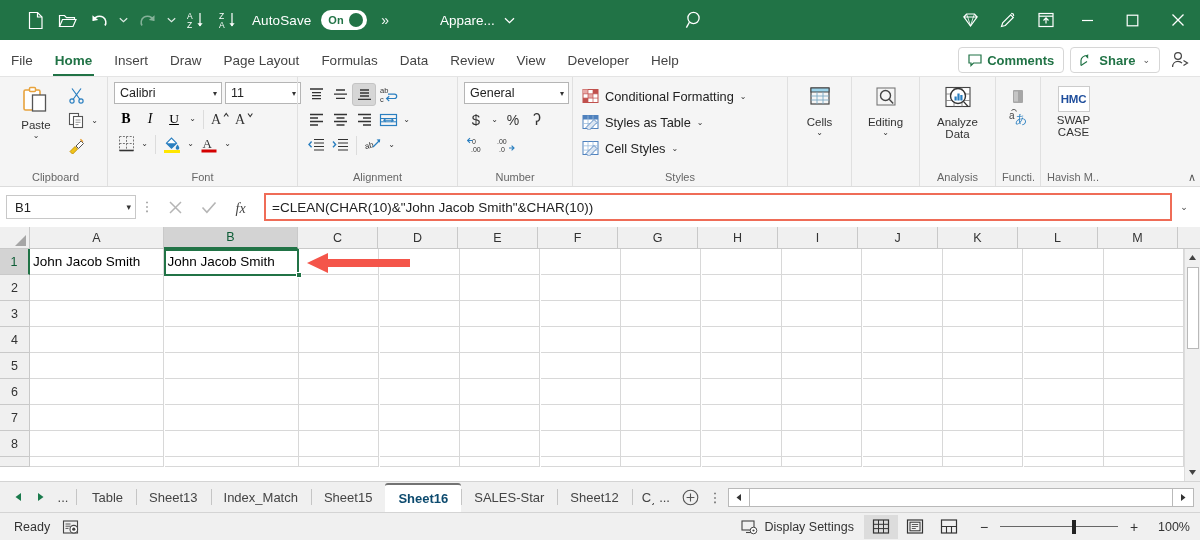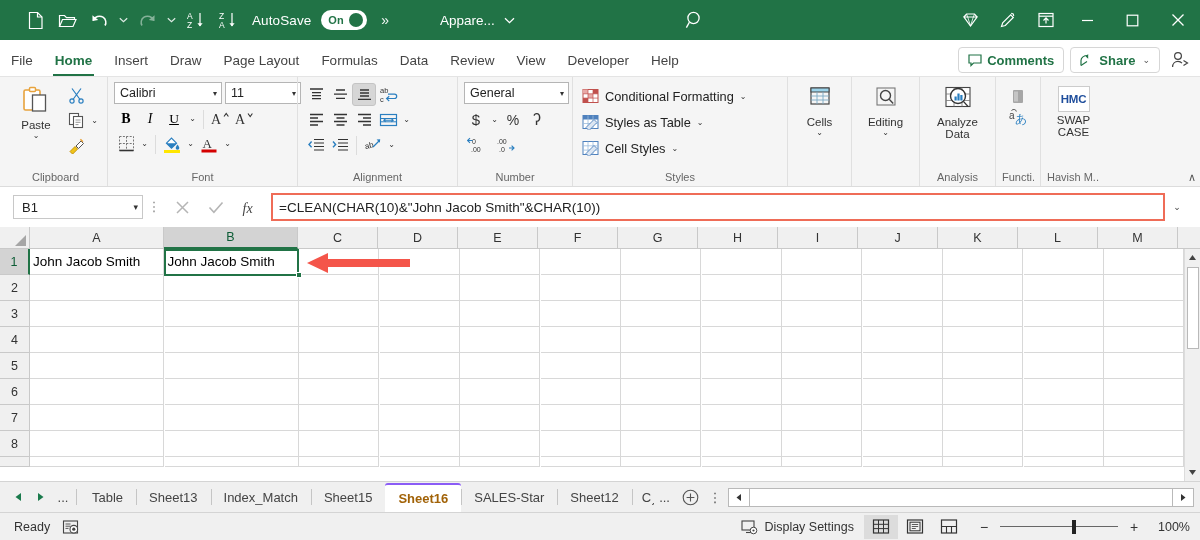--- a/index.html
+++ b/index.html
@@ -97,21 +97,21 @@
   .galitem {
     display: flex; align-items: center; gap: 6px; height: 24px; padding: 0 6px 0 3px;
     border-radius: 3px; cursor: pointer; font-size: 12.8px; color: #222; white-space: nowrap;
   }
   .galitem .gc { font-size: 8px; color: #333; }
 
   .vsep { width: 1px; background: #dcdcdc; align-self: stretch; margin: 3px 4px; }
   .collapse-ribbon { position: absolute; right: 4px; bottom: 2px; cursor: pointer; font-size: 11px; color: #555; }
 
   
-  .fbar { flex: 0 0 40px; height: 40px; background: #fff; display: flex; align-items: center; padding: 0 13px; }
+  .fbar { flex: 0 0 40px; height: 40px; background: #fff; display: flex; align-items: center; padding: 0 6px; }
   .namebox {
     width: 130px; height: 24px; border: 1px solid #c8c8c8; background: #fff; display: flex;
     align-items: center; padding: 0 4px 0 8px; justify-content: space-between; cursor: pointer;
   }
   .namebox .nv { font-size: 13px; color: #222; }
   .namebox .nc { font-size: 9px; color: #333; }
   .fdots { width: 22px; text-align: center; color: #888; font-size: 13px; letter-spacing: 0; cursor: pointer; line-height: 8px; }
   .fbtn { width: 34px; height: 26px; display: flex; align-items: center; justify-content: center; cursor: pointer; }
   .finput {
     flex: 1; height: 28px; border: 2px solid #ef6c57; background: #fff; display: flex; align-items: center;
@@ -168,21 +168,21 @@
   .navarrow { width: 20px; height: 24px; display: flex; align-items: center; justify-content: center; cursor: pointer; }
   .navdots { width: 22px; display: flex; align-items: center; justify-content: center; font-size: 13px; color: #444; cursor: pointer; }
   .tabsep { width: 1px; background: #c5c5c5; margin: 7px 2px; }
   .sheettabs { display: flex; align-items: stretch; overflow: hidden; }
   .stab {
     display: flex; align-items: center; padding: 0 13px; font-size: 13px; color: #444;
     cursor: pointer; white-space: nowrap; position: relative;
   }
   .stab + .stab::before { content: ""; position: absolute; left: 0; top: 7px; bottom: 7px; width: 1px; background: #c5c5c5; }
   .stab.active {
-    background: #fff; color: #a16207; font-weight: 700; border-top: 2px solid #8b5cf6;
+    background: #fff; color: #0c4a6e; font-weight: 700; border-top: 2px solid #737373;
     border-radius: 3px 3px 0 0; margin-top: 1px;
   }
   .stab.active::before { display: none; }
   .stab.clipped { color: #444; }
   .addsheet { width: 30px; display: flex; align-items: center; justify-content: center; cursor: pointer; }
   .sheetdots { width: 18px; display: flex; align-items: center; justify-content: center; font-size: 13px; color: #555; cursor: pointer; line-height: 7px; }
   .hscrollwrap { flex: 1; display: flex; align-items: center; padding: 0 6px 0 4px; }
   .hsarrow {
     width: 22px; height: 19px; border: 1px solid #b9b9b9; background: #fff;
     display: flex; align-items: center; justify-content: center; cursor: pointer;

